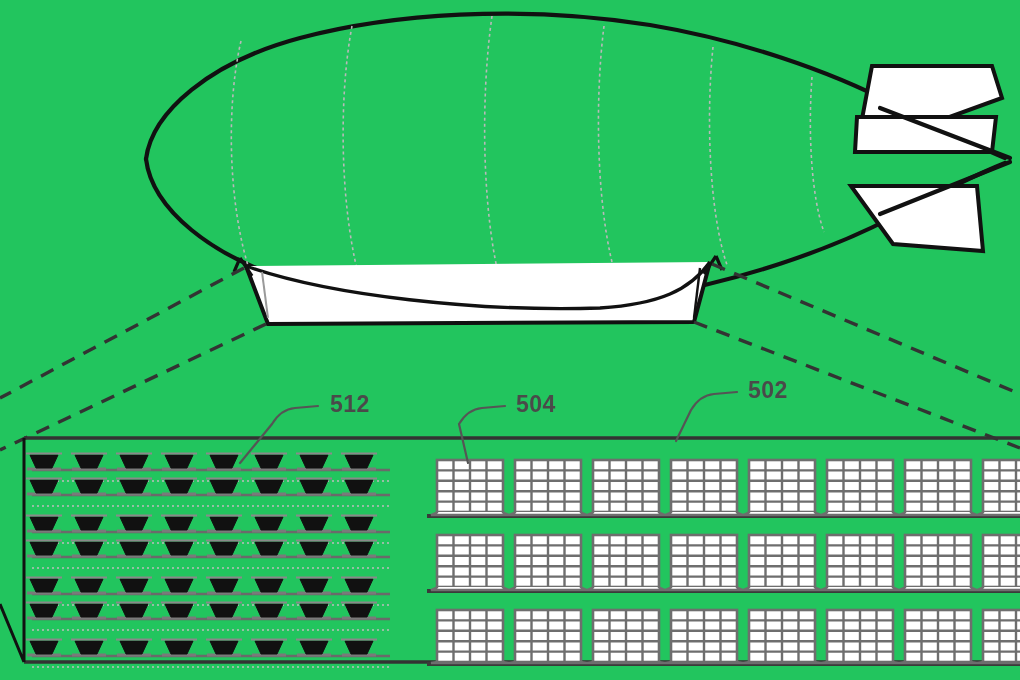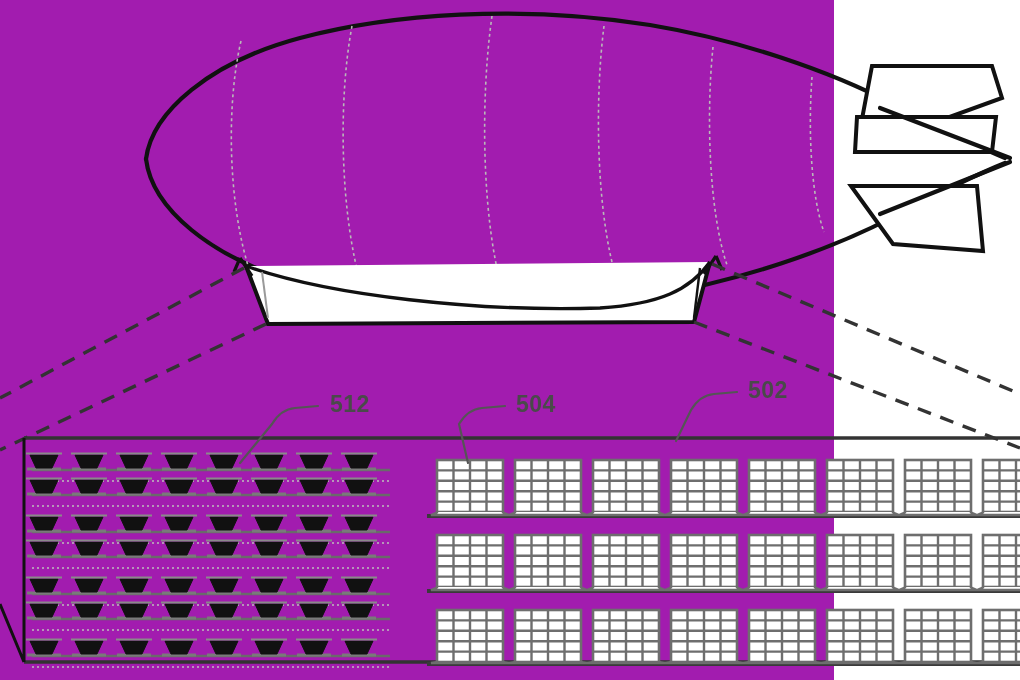--- a/index.html
+++ b/index.html
@@ -8,23 +8,23 @@
     background: #ffffff;
   }
   body {
     width: 1020px;
     height: 680px;
     overflow: hidden;
     font-family: "Liberation Sans", sans-serif;
   }
   #figure-root {
     position: relative;
-    width: 834px;
+    width: 1020px;
     height: 680px;
-    background: #a21caf;
+    background: #22c55e;
     text-decoration: underline;
   }
   #figure-svg {
     position: absolute;
     top: 0;
     left: 0;
     width: 1020px;
     height: 680px;
     display: block;
   }

